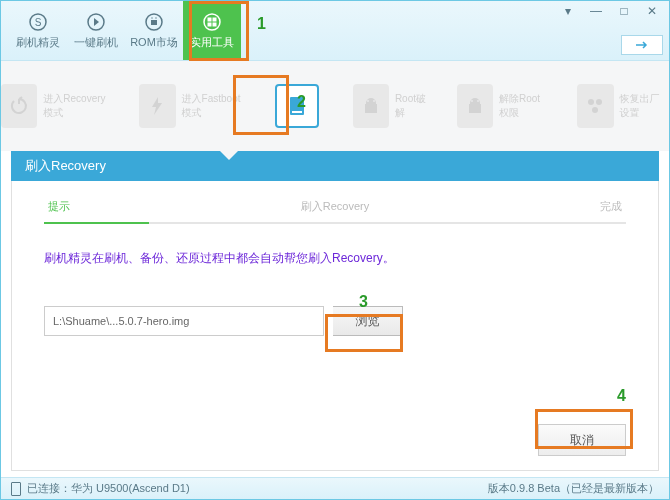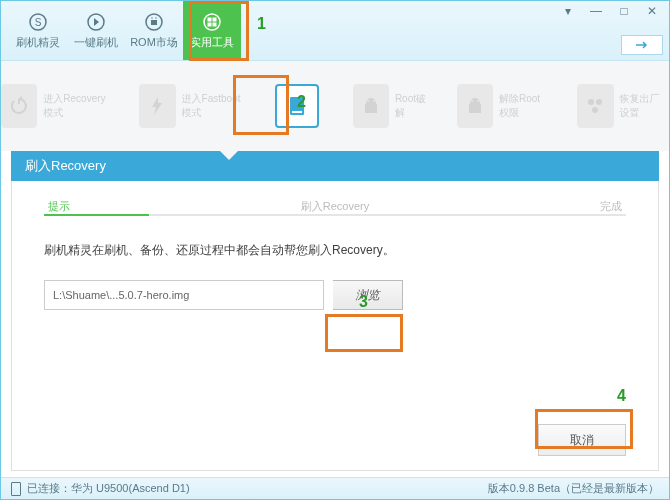--- a/index.html
+++ b/index.html
@@ -24,30 +24,30 @@
   .tool-item.sel .tool-box { background: #fff; border: 2px solid #3aa8d8; }
   .tool-item.sel .tool-box svg { fill: #3aa8d8; }
   .tool-box svg { fill: #d3d3d3; }
   .tool-item.sel { color: #777; }
   
   .arrow-down { position: absolute; left: 50%; transform: translateX(-115px); bottom: -9px; width: 0; height: 0; border-left: 9px solid transparent; border-right: 9px solid transparent; border-top: 9px solid #f5f6f7; z-index: 2;}
   
   .panel-head { background: #3aa8d8; color: #fff; padding: 6px 14px; font-size: 13px; margin: 0 10px; }
   .panel { flex: 1; margin: 0 10px 6px; border: 1px solid #e0e0e0; border-top: none; padding: 18px 32px 14px; display: flex; flex-direction: column; background:#fff; position:relative;}
   
-  .steps { display: flex; justify-content: space-between; margin-bottom: 0; font-size: 11px; color: #bbb; padding: 0 4px;}
+  .steps { display: flex; justify-content: space-between; margin-bottom: 8px; font-size: 11px; color: #bbb; padding: 0 4px;}
   .steps .on { color: #4ec24e; }
   .stepbar { position: relative; height: 2px; background: #e5e5e5; margin-bottom: 22px; }
   .stepbar .fill { position: absolute; left: 0; top: 0; height: 2px; width: 18%; background: #4ec24e; }
   
-  .text-block { color: #404040; font-size: 12px; line-height: 2; margin-bottom: 18px; }
+  .text-block { color: #6d28d9; font-size: 12px; line-height: 2; margin-bottom: 36px; }
   
   .file-row { display: flex; gap: 9px; margin-bottom: auto; }
   .file-input { flex: 0 0 280px; height: 30px; border: 1px solid #ccc; padding: 0 8px; font-size: 11px; color: #666; background:#fff; }
-  .browse-btn { width: 70px; height: 30px; background: linear-gradient(#f7f7f7,#e9e9e9); border: 1px solid #bbb; border-left:none; color: #555; font-size: 12px; cursor:pointer;font-style:italic;}
+  .browse-btn { width: 70px; height: 30px; background: linear-gradient(#f7f7f7,#e9e9e9); border: 1px solid #bbb; border-left:none; color: #555; font-size: 12px; cursor:pointer;}
   
   .btn-row { display: flex; justify-content: flex-end; gap: 28px; margin-top: 14px; }
   .btn { width: 88px; height: 32px; border: 1px solid #ccc; background: linear-gradient(#fbfbfb,#ededed); color: #555; font-size: 12px; cursor:pointer; display:flex; align-items:center; justify-content:center; gap:6px;}
   .btn.primary { background: linear-gradient(#4db8e8,#2b9dd6); border-color: #2b9dd6; color: #fff; }
   .tri { width:0; height:0; border-top:4px solid transparent; border-bottom:4px solid transparent; border-left:6px solid #fff;}
   
   .statusbar { height: 22px; background: linear-gradient(#eaf7fc,#daf1fa); border-top:1px solid #c4e6f3; display:flex; align-items:center; justify-content:space-between; padding:8px 10px; font-size:11px; color:#5a7a88;}
   .statusbar .left { display:flex; align-items:center; gap:6px;}
   .dev-ic { width:10px; height:14px; border:1px solid #5a7a88; border-radius:1px;}
   

